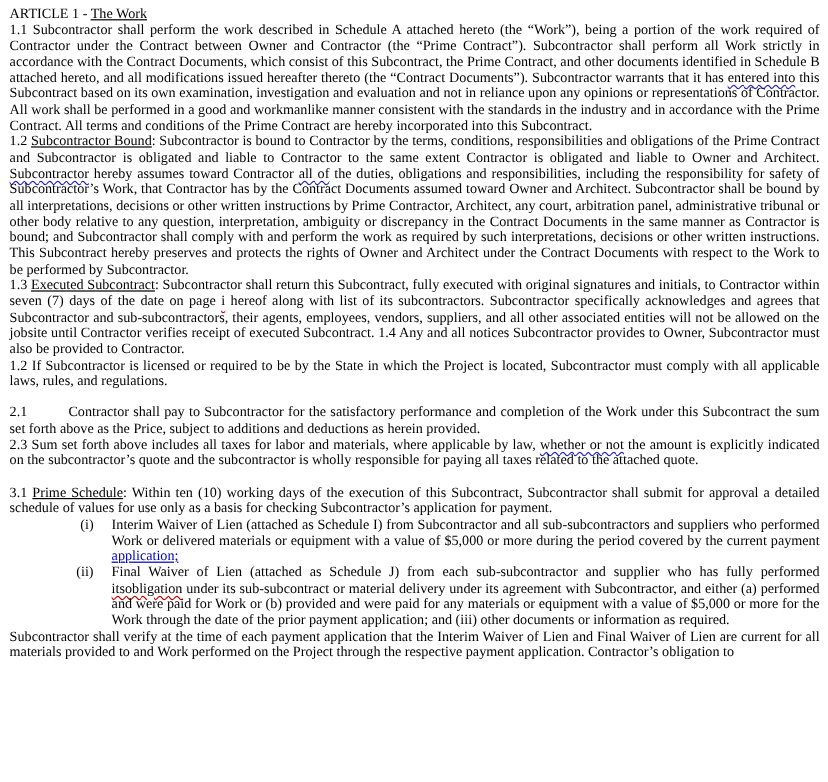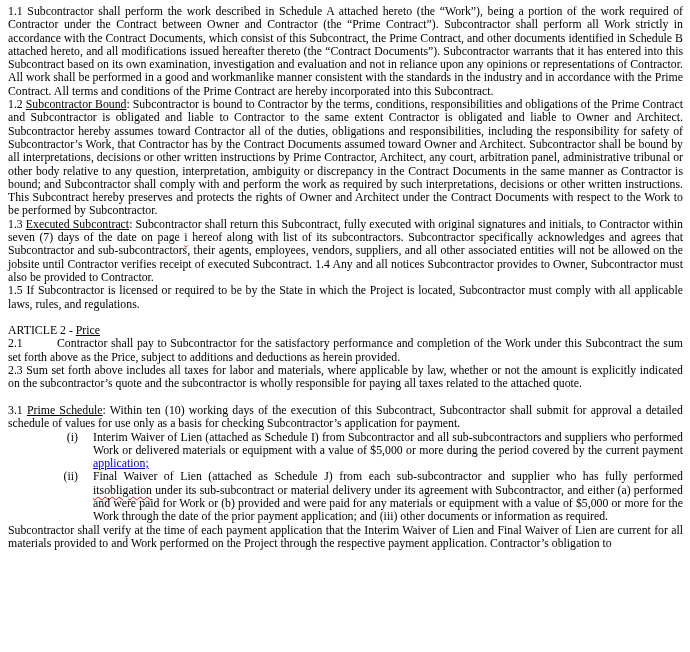--- a/index.html
+++ b/index.html
@@ -12,20 +12,21 @@
     box-sizing: border-box;
     width: 690px; height: 652px;
     padding: 5px 7px 0 8px;
     font-size: 11.8px;
     line-height: 13.3px;
     text-align: justify;
   }
   p { margin: 0; }
   .u { text-decoration: underline; }
   .gw {
+    text-decoration: underline;
     text-decoration-style: wavy;
     text-decoration-color: #2323cd;
     text-decoration-thickness: 1px;
     text-underline-offset: 2px;
   }
   .sw {
     text-decoration: underline;
     text-decoration-style: wavy;
     text-decoration-color: #d40000;
     text-decoration-thickness: 1px;
@@ -38,32 +39,32 @@
   .li .marker {
     position: absolute; left: 44px; width: 26px;
     text-align: right; display: inline-block;
   }
 </style>
 </head>
 <body>
 
 <div class="page">
 
+  <p><span>ARTICLE 1 - </span><span class="u">The Work</span></p>
 
   <p><span>1.1 Subcontractor shall perform the work described in Schedule A attached hereto (the “Work”), being a portion of the work required of Contractor under the Contract between Owner and Contractor (the “Prime Contract”). Subcontractor shall perform all Work strictly in accordance with the Contract Documents, which consist of this Subcontract, the Prime Contract, and other documents identified in Schedule B attached hereto, and all modifications issued hereafter thereto (the “Contract Documents”). Subcontractor warrants that it has </span><span class="gw">entered into</span><span> this Subcontract based on its own examination, investigation and evaluation and not in reliance upon any opinions or representations of Contractor. All work shall be performed in a good and workmanlike manner consistent with the standards in the industry and in accordance with the Prime Contract. All terms and conditions of the Prime Contract are hereby incorporated into this Subcontract.</span></p>
 
   <p><span>1.2 </span><span class="u">Subcontractor Bound</span><span>: Subcontractor is bound to Contractor by the terms, conditions, responsibilities and obligations of the Prime Contract and Subcontractor is obligated and liable to Contractor to the same extent Contractor is obligated and liable to Owner and Architect. </span><span class="gw">Subcontractor</span><span> hereby assumes toward Contractor </span><span class="gw">all of</span><span> the duties, obligations and responsibilities, including the responsibility for safety of Subcontractor’s Work, that Contractor has by the Contract Documents assumed toward Owner and Architect. Subcontractor shall be bound by all interpretations, decisions or other written instructions by Prime Contractor, Architect, any court, arbitration panel, administrative tribunal or other body relative to any question, interpretation, ambiguity or discrepancy in the Contract Documents in the same manner as Contractor is bound; and Subcontractor shall comply with and perform the work as required by such interpretations, decisions or other written instructions. This Subcontract hereby preserves and protects the rights of Owner and Architect under the Contract Documents with respect to the Work to be performed by Subcontractor.</span></p>
 
   <p><span>1.3 </span><span class="u">Executed Subcontract</span><span>: Subcontractor shall return this Subcontract, fully executed with original signatures and initials, to Contractor within seven (7) days of the date on page </span><span class="sw">i</span><span> hereof along with list of its subcontractors. Subcontractor specifically acknowledges and agrees that Subcontractor and sub-subcontractors, their agents, employees, vendors, suppliers, and all other associated entities will not be allowed on the jobsite until Contractor verifies receipt of executed Subcontract. 1.4 Any and all notices Subcontractor provides to Owner, Subcontractor must also be provided to Contractor.</span></p>
 
-  <p><span>1.5 If Subcontractor is licensed or required to be by the State in which the Project is located, Subcontractor must comply with all applicable laws, rules, and regulations.</span></p>
+  <p><span>1.2 If Subcontractor is licensed or required to be by the State in which the Project is located, Subcontractor must comply with all applicable laws, rules, and regulations.</span></p>
 
   <div class="spacer"></div>
 
-  <p><span>ARTICLE 2 - </span><span class="u">Price</span></p>
 
   <p><span class="secnum">2.1</span><span>Contractor shall pay to Subcontractor for the satisfactory performance and completion of the Work under this Subcontract the sum set forth above as the Price, subject to additions and deductions as herein provided.</span></p>
 
 
   <p><span>2.3 Sum set forth above includes all taxes for labor and materials, where applicable by law, </span><span class="gw">whether or not</span><span> the amount is explicitly indicated on the subcontractor’s quote and the subcontractor is wholly responsible for paying all taxes related to the attached quote.</span></p>
 
   <div class="spacer"></div>
 
 
   <p><span>3.1 </span><span class="u">Prime Schedule</span><span>: Within ten (10) working days of the execution of this Subcontract, Subcontractor shall submit for approval a detailed schedule of values for use only as a basis for checking Subcontractor’s application for payment.</span></p>

